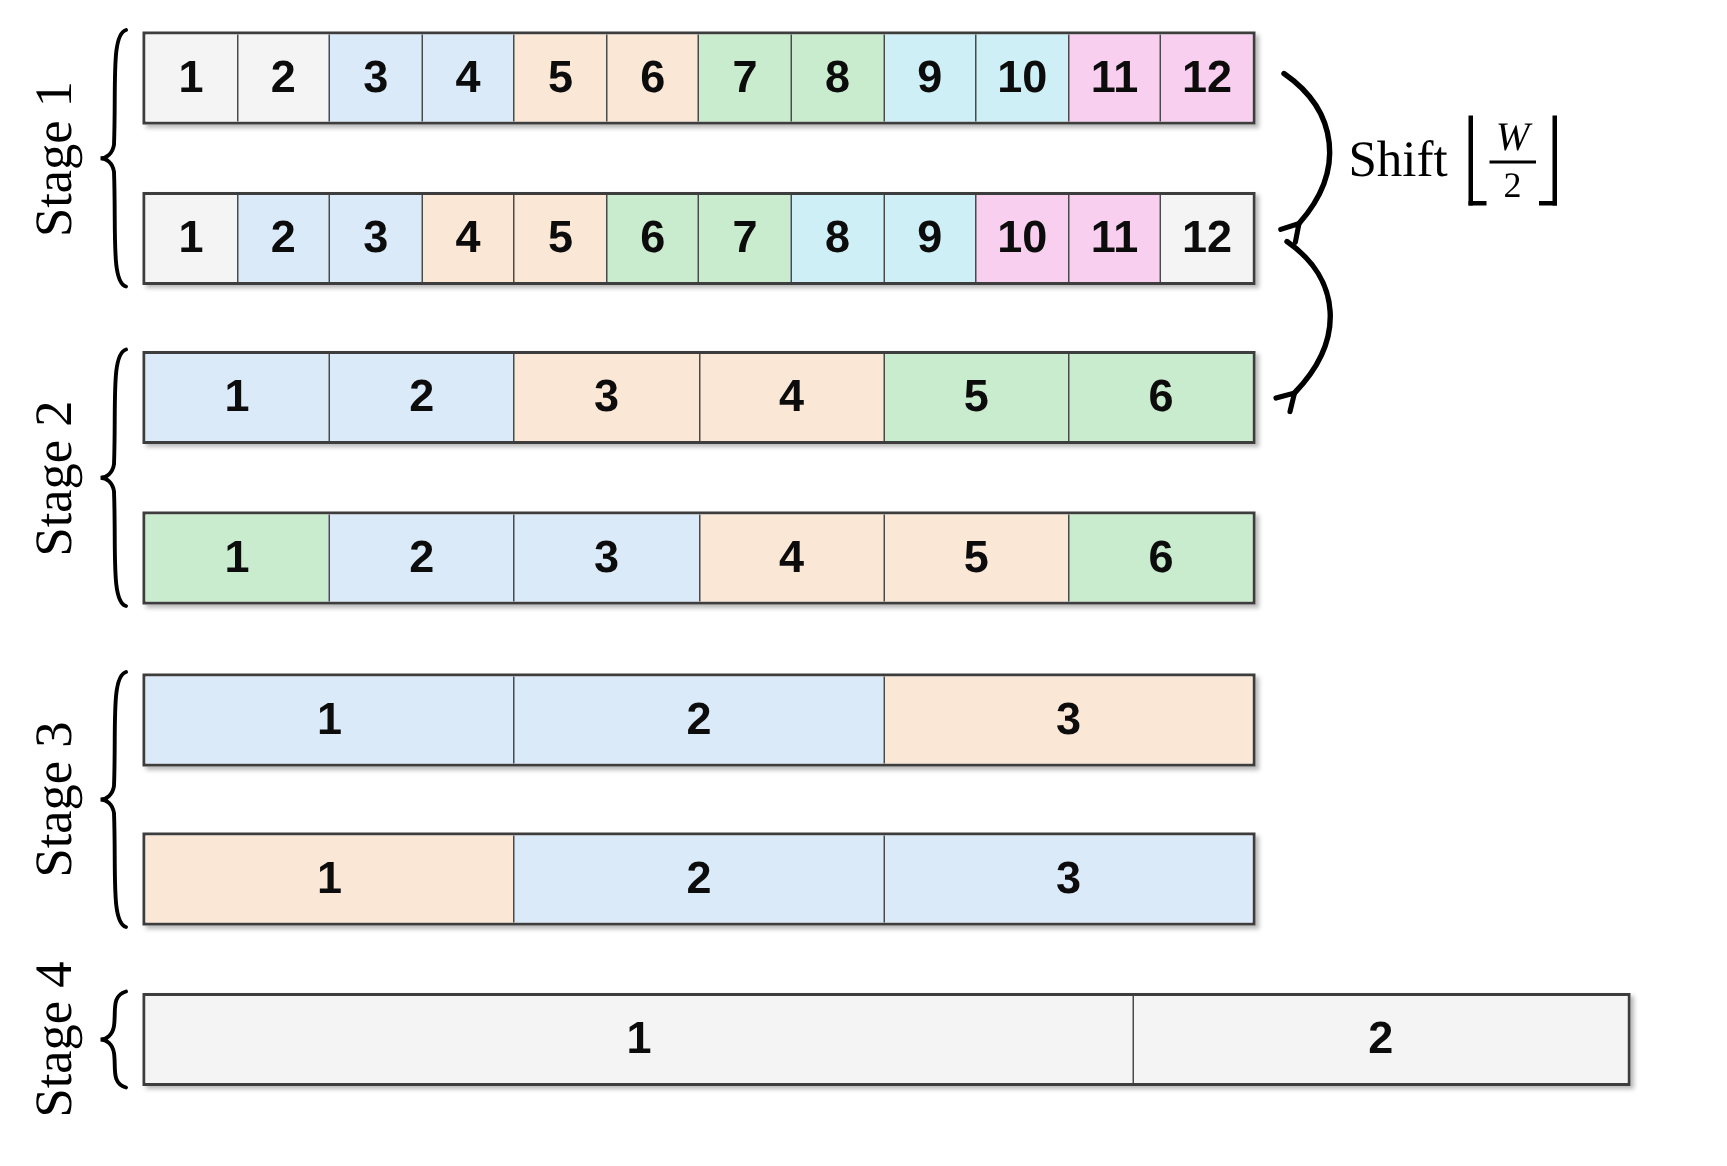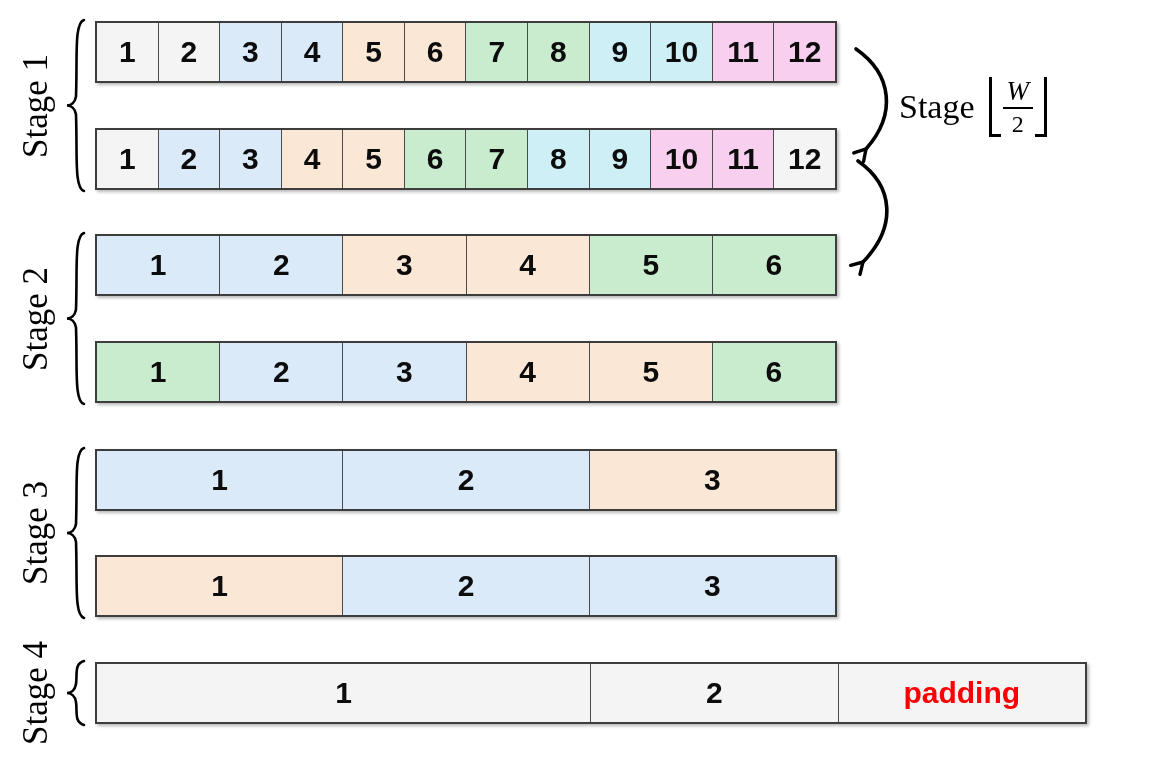--- a/index.html
+++ b/index.html
@@ -201,39 +201,36 @@
       <svg class="brace" width="24" height="68" viewBox="0 0 24 68" style="left: 64px; top: 659px; position: absolute;">
         <path d="M20,2 C10,5 13.5,15.0 12,25.0 C11,31.0 7,34.0 3,34.0 C7,34.0 11,37.0 12,43.0 C13.5,53.0 10,63.0 20,66.0" fill="none" stroke="#000000" stroke-width="2.6" stroke-linecap="round"></path>
       </svg>
       <div class="stage-label" style="left: 36px; top: 693px;">Stage 4</div>
       <div class="token-row" style="left: 95px; top: 662px; width: 992px; height: 62px;">
         <div class="token-cell" style="flex: 2 1 0px; background: rgb(244, 244, 244);">
           <span class="cell-label">1</span>
         </div>
         <div class="token-cell" style="flex: 1 1 0px; background: rgb(244, 244, 244);">
           <span class="cell-label">2</span>
-        </div>
-        <div class="token-cell" style="flex: 1 1 0px; background: rgb(244, 244, 244);">
-          <span class="cell-label" style="color: rgb(255, 0, 0);">padding</span>
         </div>
       </div>
     </div>
 
   <svg id="arrow-overlay" width="1151" height="777" viewBox="0 0 1151 777">
     <defs>
       <marker id="ah" markerUnits="userSpaceOnUse" markerWidth="20" markerHeight="20" refX="4" refY="10" orient="auto">
         <path d="M15,3.5 L4,10 L15,16.5" fill="none" stroke="#000" stroke-width="3.4" stroke-linecap="round"></path>
       </marker>
     </defs>
     <path d="M 856,49 C 892,74 897,114 866,149" fill="none" stroke="#000" stroke-width="3.6" stroke-linecap="round" marker-end="url(#ah)"></path>
     <path d="M 858,161 C 894,186 897,227 863,262" fill="none" stroke="#000" stroke-width="3.6" stroke-linecap="round" marker-end="url(#ah)"></path>
   </svg>
 
   <div id="shift-annot" class="annot" style="left:899px;top:75px;">
-    <span>Stage</span>
+    <span>Shift</span>
     <span class="floor-group">
       <span class="lfloor"></span>
       <span class="frac">
         <span class="num">W</span>
         <span class="den">2</span>
       </span>
       <span class="rfloor"></span>
     </span>
   </div>
 

